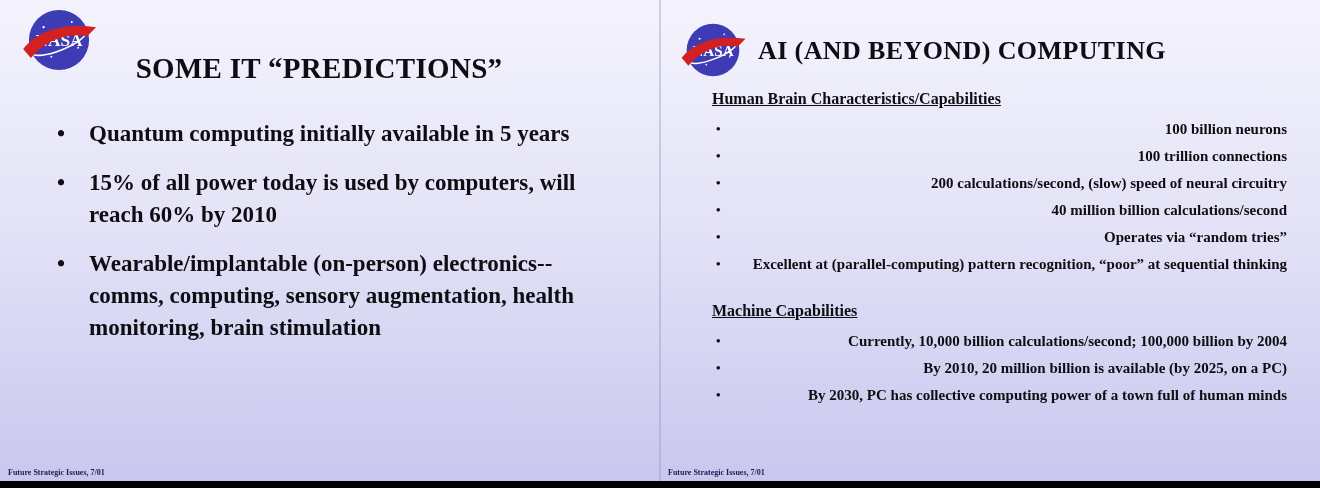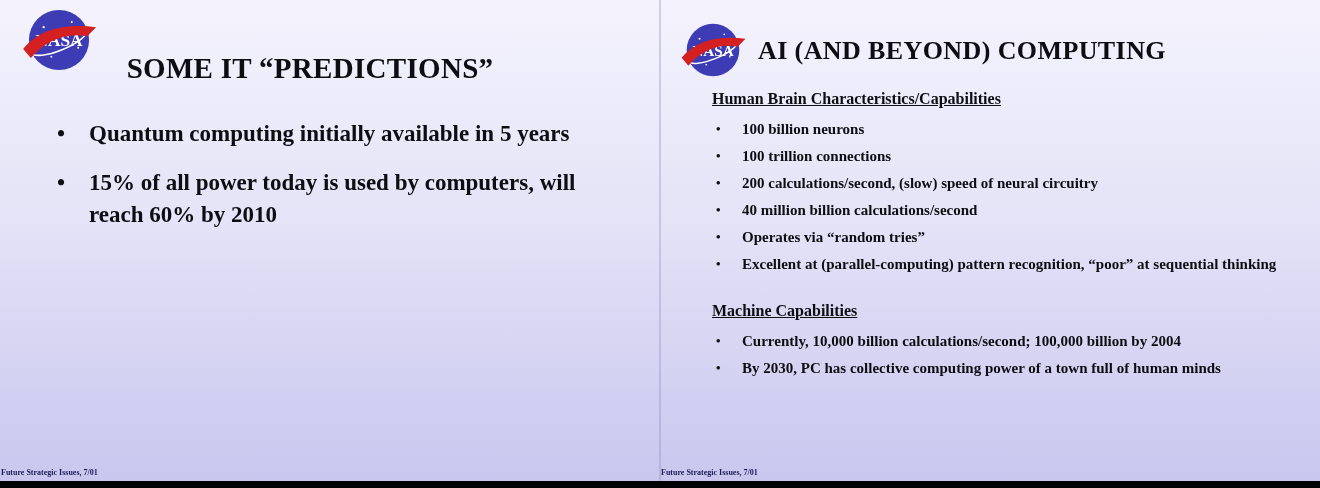--- a/index.html
+++ b/index.html
@@ -27,21 +27,21 @@
   }
 
   
   .logo { position: absolute; }
   .logo.lg { left: 26px; top: 8px;  width: 66px; height: 64px; }
   .logo.sm { left: 24px; top: 22px; width: 58px; height: 56px; }
   .logo svg { width: 100%; height: 100%; overflow: visible; }
 
   
   .title-left {
-    position: absolute; left: 6px; top: 52px; width: 608px;
+    position: absolute; left: 15px; top: 52px; width: 608px;
     text-align: center; font-size: 29px; font-weight: bold;
     letter-spacing: 0.3px;
   }
   ul.bullets-left {
     position: absolute; left: 55px; top: 118px; width: 556px;
     list-style: none;
   }
   ul.bullets-left li {
     position: relative; padding-left: 34px;
     font-size: 23px; font-weight: bold; line-height: 32px;
@@ -59,29 +59,29 @@
   }
   .right-content { position: absolute; left: 52px; top: 90px; width: 590px; }
   .section-heading {
     font-size: 16px; font-weight: bold; text-decoration: underline;
     margin-bottom: 11px;
   }
   ul.bullets-right { list-style: none; margin-bottom: 28px; }
   ul.bullets-right li {
     position: relative; padding-left: 30px;
     font-size: 15px; font-weight: bold; line-height: 20px;
-    margin-bottom: 7px; max-width: 575px;
+    margin-bottom: 7px; max-width: 575px; text-align: right;
   }
   ul.bullets-right li::before {
     content: "\2022"; position: absolute; left: 4px; top: 0;
     font-size: 13px;
   }
 
   .footer {
-    position: absolute; left: 1px; bottom: 4px;
+    position: absolute; left: 8px; bottom: 4px;
     font-size: 8px; font-weight: bold; color: #1c1c56;
   }
 </style>
 </head>
 <body>
 
 <div class="canvas">
 
   <section class="slide left">
     <div class="logo lg">
@@ -98,20 +98,23 @@
     </div>
 
     <h1 class="title-left">SOME IT “PREDICTIONS”</h1>
 
     <ul class="bullets-left">
       <li>
         <span>Quantum computing initially available in 5 years</span>
       </li>
       <li>
         <span>15% of all power today is used by computers, will reach 60% by 2010</span>
+      </li>
+      <li>
+        <span>Wearable/implantable (on-person) electronics--comms, computing, sensory augmentation, health monitoring, brain stimulation</span>
       </li>
     </ul>
 
     <div class="footer">Future Strategic Issues, 7/01</div>
   </section>
 
   <div class="divider"></div>
 
   <section class="slide right">
     <div class="logo sm">
@@ -152,20 +155,23 @@
           <span>Excellent at (parallel-computing) pattern recognition, “poor” at sequential thinking</span>
         </li>
       </ul>
 
       <div class="section-heading">Machine Capabilities</div>
       <ul class="bullets-right">
         <li>
           <span>Currently, 10,000 billion calculations/second; 100,000 billion by 2004</span>
         </li>
         <li>
+          <span>By 2010, 20 million billion is available (by 2025, on a PC)</span>
+        </li>
+        <li>
           <span>By 2030, PC has collective computing power of a town full of human minds</span>
         </li>
       </ul>
 
     </div>
 
     <div class="footer">Future Strategic Issues, 7/01</div>
   </section>
 
   <div class="bottom-bar"></div>

